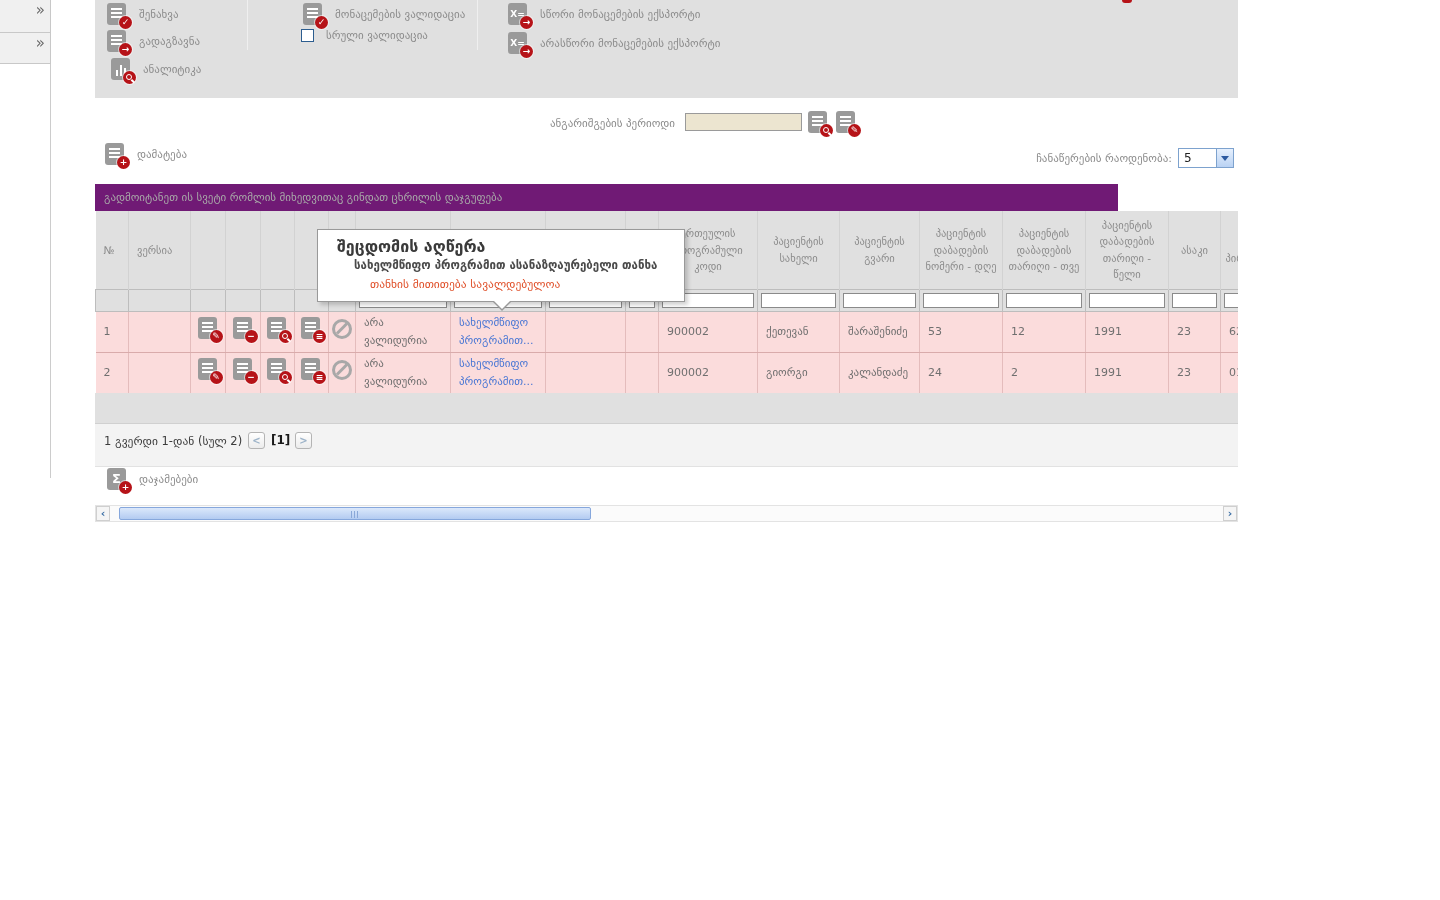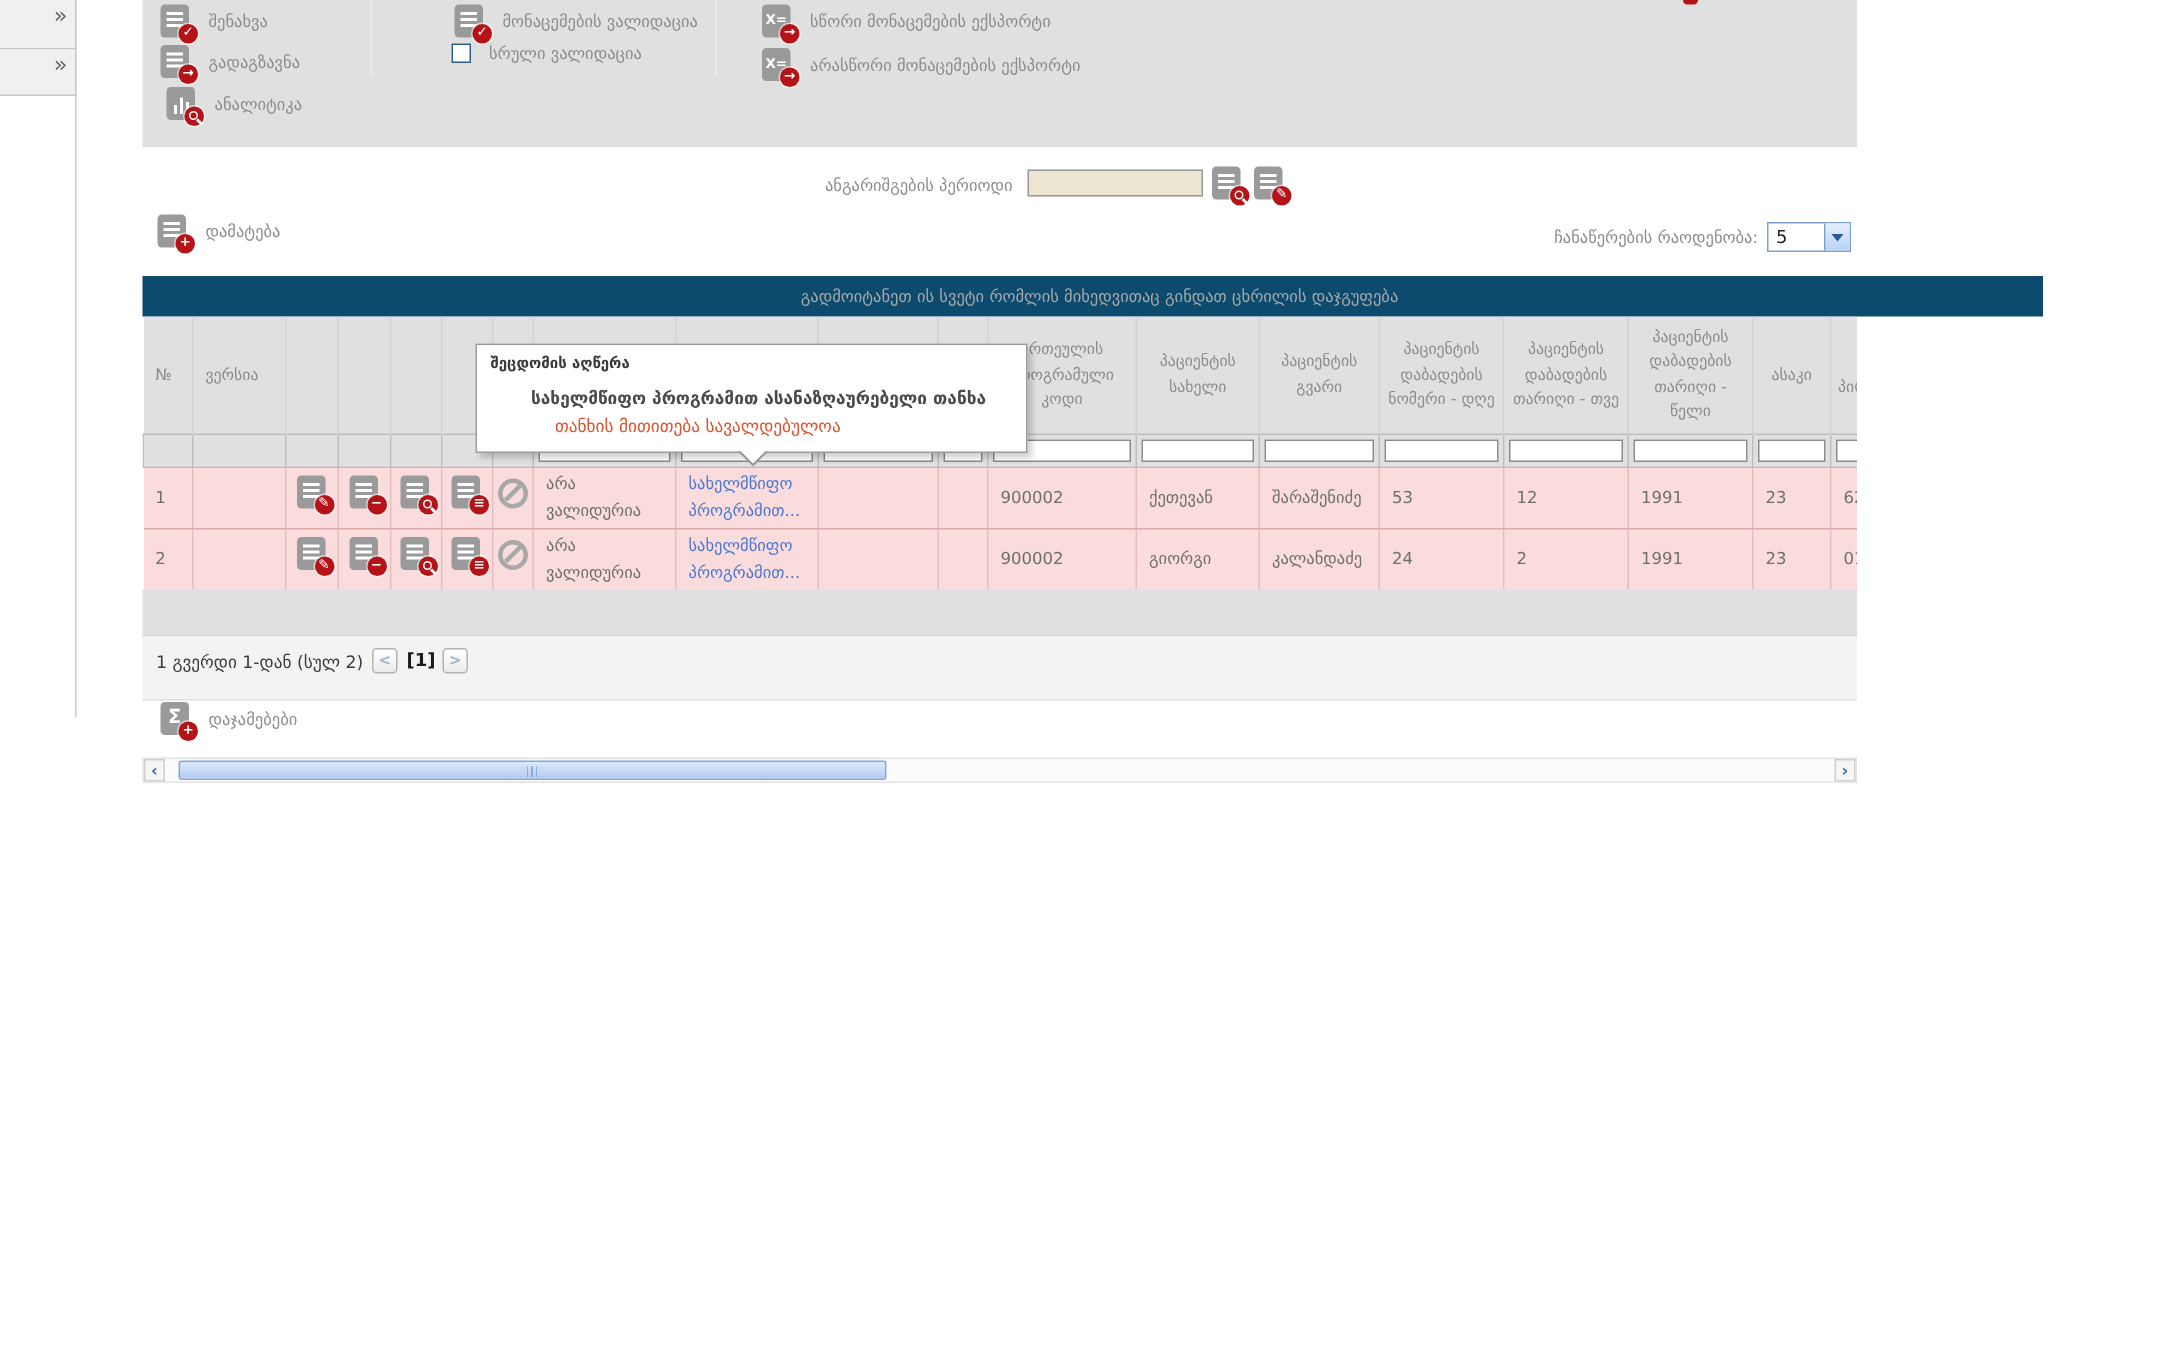--- a/index.html
+++ b/index.html
@@ -44,21 +44,21 @@
   .period-ic1 { position:absolute; left:713px; top:111px; }
   .period-ic2 { position:absolute; left:741px; top:111px; }
   .add-item { position:absolute; left:10px; top:143px; }
   .records { position:absolute; right:4px; top:148px; display:flex; align-items:center; gap:6px; }
   .records .lbl { color:#8c8c8c; }
   .selectbox { position:relative; width:56px; height:20px; background:#fff; border:1px solid #7da2ce; cursor:pointer; }
   .selectbox .val { position:absolute; left:5px; top:2px; font-size:12px; color:#222; }
   .selectbox .btn { position:absolute; right:0; top:0; width:17px; height:18px; background:linear-gradient(#e6f0fd,#b9d2f3); border-left:1px solid #7da2ce; }
   .selectbox .btn::after { content:''; position:absolute; left:4px; top:7px; border-left:4px solid transparent; border-right:4px solid transparent; border-top:5px solid #2c5aa0; }
 
-  .group-bar { position:absolute; left:0; top:184px; width:1267px; height:27px; background:#0c4a6e; color:#a8a8a8; line-height:27px; padding-left:9px;text-align:center; }
+  .group-bar { position:absolute; left:0; top:184px; width:1023px; height:27px; background:#701a75; color:#a8a8a8; line-height:27px; padding-left:9px; }
 
   
   .table-wrap { position:absolute; left:0; top:211px; width:1143px; height:182px; overflow:hidden; }
   table { border-collapse:collapse; table-layout:fixed; width:1215px; }
   th { height:78px; background:#e0e0e0; font-weight:normal; font-size:10.5px; color:#8c8c8c; text-align:center; vertical-align:middle; border-right:1px solid #d2d2d2; line-height:1.55; padding:2px; }
   th.la { text-align:left; padding-left:8px; }
   tr.filter td { height:22px; background:#e0e0e0; border:1px solid #bdbdbd; padding:0 3px; }
   tr.filter input { display:block; width:100%; height:15px; border:1px solid #8a8a8a; background:#fff; margin:0 auto; font-size:10px; }
   tr.data td { height:41px; background:#fbdcdc; border-right:1px solid #e4bcbc; border-bottom:1px solid #d9abab; font-size:11px; color:#6f6f6f; padding:2px 4px 2px 8px; vertical-align:middle; line-height:1.6; }
   tr.data td.ctr { text-align:center; padding:2px; }
@@ -74,21 +74,21 @@
   .totals-item { position:absolute; left:12px; top:468px; }
 
   
   .hscroll { position:absolute; left:0; top:505px; width:1143px; height:17px; background:#fbfbfb; border:1px solid #e3e3e3; }
   .hs-btn { position:absolute; top:0; width:14px; height:15px; background:#f5f5f5; border:1px solid #cfcfcf; color:#3a6ea5; font-size:11px; font-weight:bold; text-align:center; line-height:13px; cursor:pointer; }
   .hs-thumb { position:absolute; left:23px; top:1px; width:472px; height:13px; background:linear-gradient(#dbe8fb,#b3cbf1); border:1px solid #86a7dc; border-radius:2px; cursor:grab; }
   .hs-thumb::after { content:''; position:absolute; left:50%; top:3px; margin-left:-4px; width:8px; height:7px; background:repeating-linear-gradient(90deg,#8aa8d8 0 1px,transparent 1px 3px); }
 
   
   .tooltip { position:absolute; left:222px; top:229px; width:368px; height:73px; background:#fff; border:1px solid #999; box-shadow:3px 3px 4px rgba(0,0,0,.18); z-index:10; }
-  .tooltip .tt-title { position:absolute; left:9px; top:7px; font-size:10px; font-weight:bold; color:#3a3a3a; }
+  .tooltip .tt-title { position:absolute; left:19px; top:7px; font-size:16px; font-weight:bold; color:#3a3a3a; }
   .tooltip .tt-field { position:absolute; left:36px; top:28px; font-size:11.5px; font-weight:bold; color:#4a4a4a; }
   .tooltip .tt-msg { position:absolute; left:52px; top:47px; font-size:11.5px; color:#e0512b; }
   .tt-arrow-b { position:absolute; left:174px; bottom:-10px; border-left:10px solid transparent; border-right:10px solid transparent; border-top:10px solid #999; }
   .tt-arrow-f { position:absolute; left:175px; bottom:-8px; border-left:9px solid transparent; border-right:9px solid transparent; border-top:9px solid #fff; }
 </style>
 </head>
 <body>
 
 <div class="side-box" style="top:0;height:33px;">
   <span class="chev">»</span>

